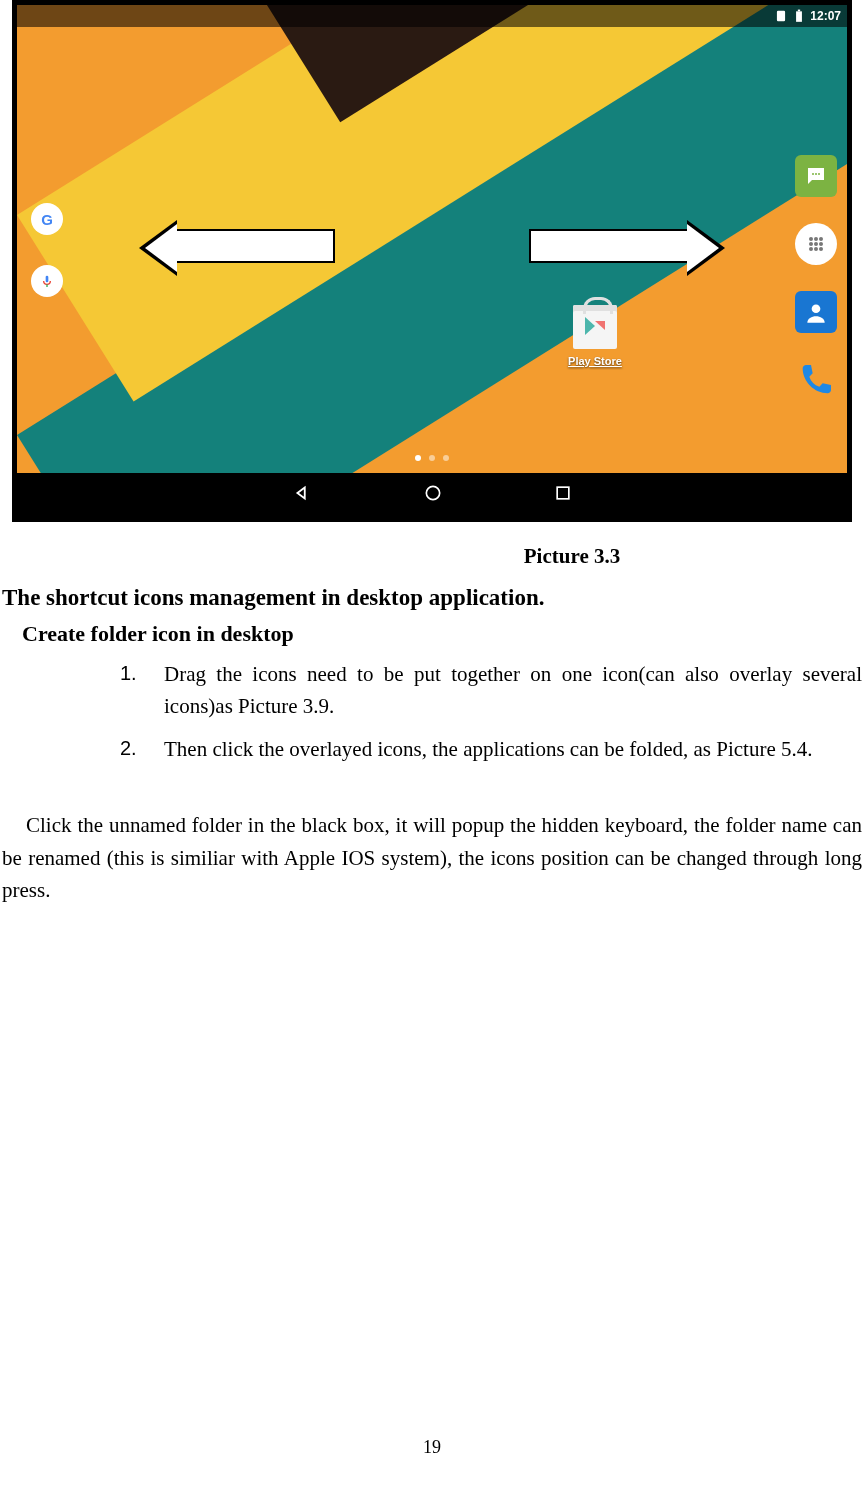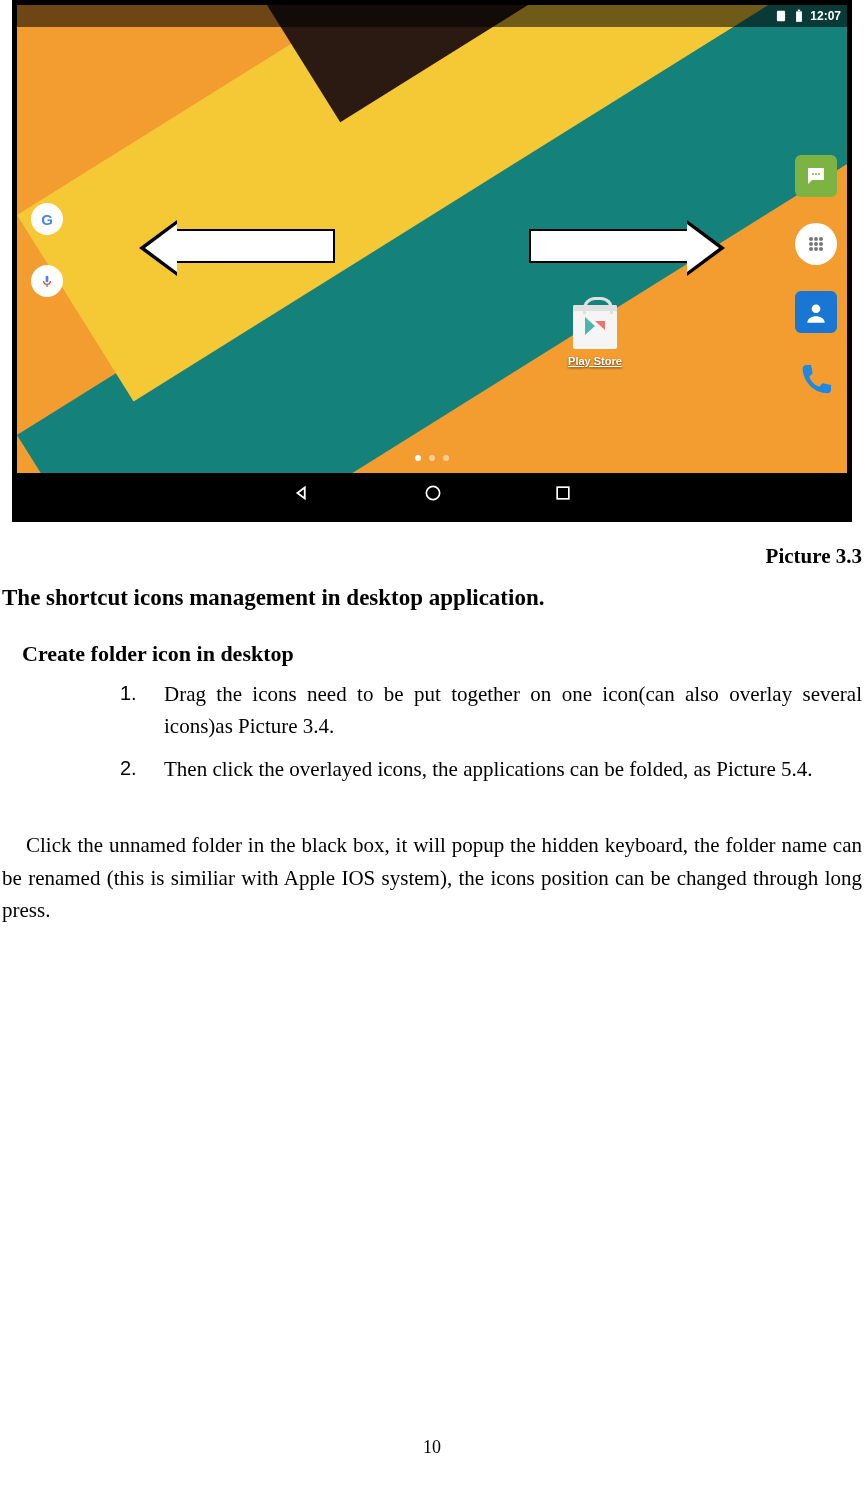--- a/index.html
+++ b/index.html
@@ -184,27 +184,27 @@
     .nav-ico { color:#fff; }
     
     .doc {
       position:absolute;
       left:0; right:0;
       top:540px;
       padding: 0 2px 0 2px;
     }
     .caption {
       font: bold 21px/1.6 "Times New Roman", serif;
-      text-align:right;
+      text-align:center;
       padding-left:280px;
       margin-bottom:6px;
     }
     .h1 {
       font: bold 23px/1.6 "Times New Roman", serif;
-      margin-bottom:20px;
+      margin-bottom:0;
     }
     .h2 {
       font: bold 22px/1.6 "Times New Roman", serif;
       margin-bottom:6px;
       margin-left:20px;
     }
     .ol {
       list-style:none;
       padding-left:118px;
       margin-bottom:10px;
@@ -347,24 +347,24 @@
     </div>
   </div>
 
   <div class="doc">
     <div class="caption">Picture 3.3</div>
     <div class="h1">The shortcut icons management in desktop application.</div>
     <div class="h2">Create folder icon in desktop</div>
     <ol class="ol">
       <li>
         <span class="num">1.</span>
-        <span>Drag the icons need to be put together on one icon(can also overlay several icons)as Picture 3.4.</span>
+        <span>Drag the icons need to be put together on one icon(can also overlay several icons)as Picture 3.9.</span>
       </li>
       <li>
         <span class="num">2.</span>
         <span>Then click the overlayed icons, the applications can be folded, as Picture 5.4.</span>
       </li>
     </ol>
     <p class="para">Click the unnamed folder in the black box, it will popup the hidden keyboard, the folder name can be renamed (this is similiar with Apple IOS system), the icons position can be changed through long press.</p>
   </div>
 
-  <div class="page-num">10</div>
+  <div class="page-num">19</div>
 </div>
 
 </body></html>

